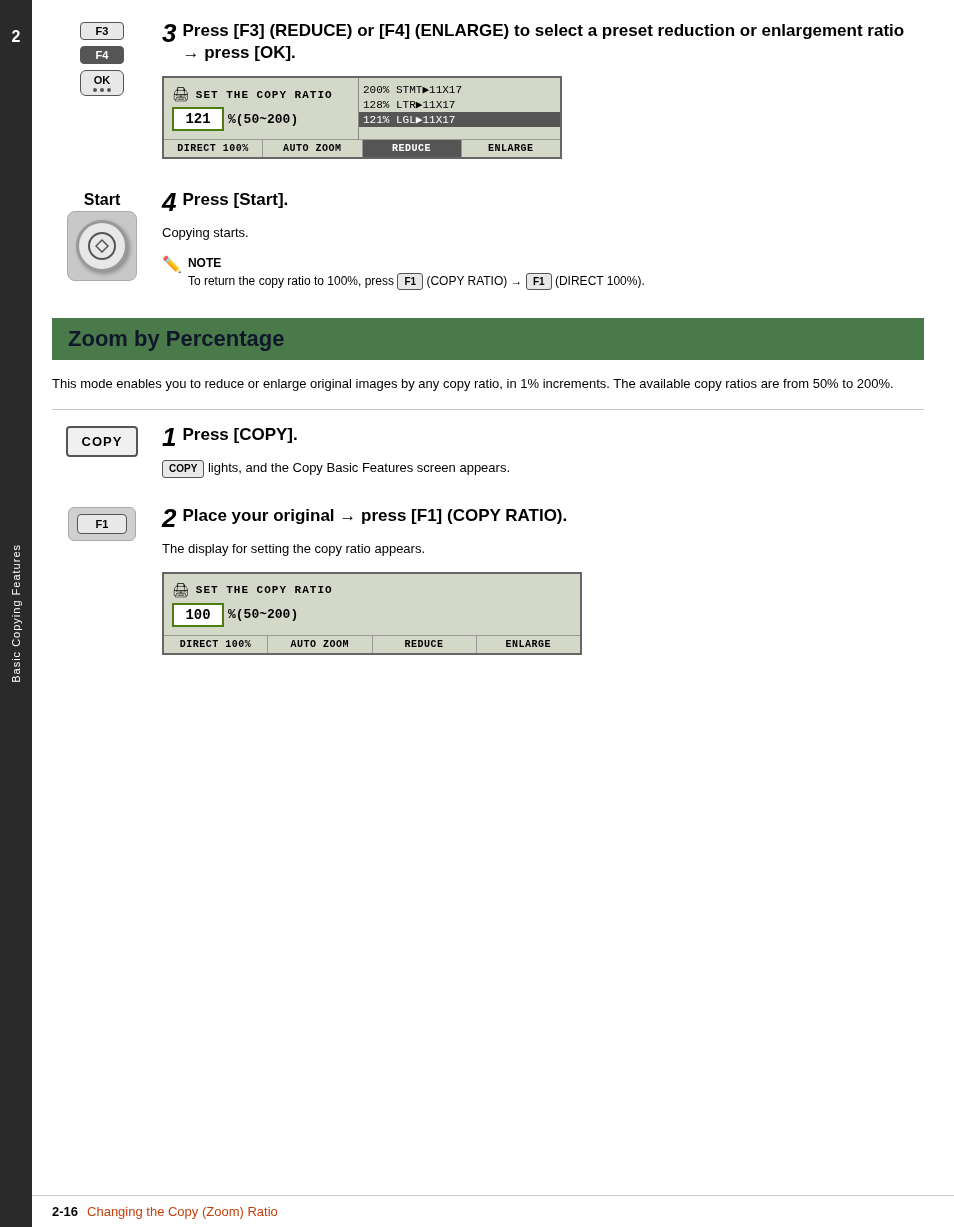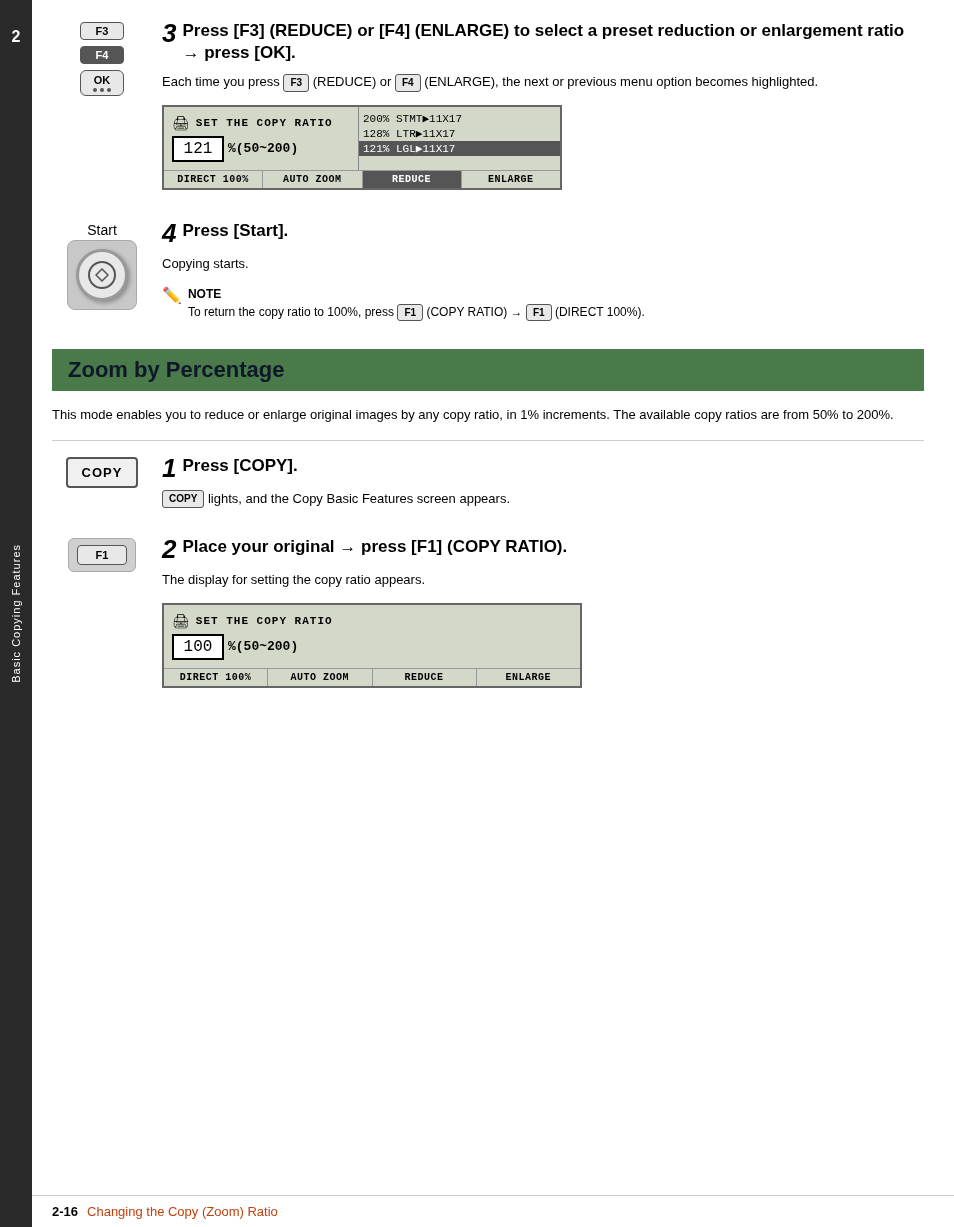--- a/index.html
+++ b/index.html
@@ -158,25 +158,25 @@
       font-weight: bold;
       letter-spacing: 1px;
     }
     .lcd-main {
       padding: 2px 8px 4px 8px;
       display: flex;
       align-items: center;
       gap: 4px;
     }
     .lcd-value-box {
-      border: 2px solid #000000;
+      border: 2px solid #4d7c0f;
       background: #fff;
       padding: 2px 6px;
-      font-size: 16px;
-      font-weight: normal;
+      font-size: 14px;
+      font-weight: bold;
       min-width: 52px;
       text-align: center;
     }
     .lcd-percent {
       font-size: 13px;
       font-weight: bold;
     }
     .lcd-buttons {
       display: flex;
       border-top: 1px solid #999;
@@ -272,22 +272,22 @@
       text-align: center;
     }
 
     
     .start-btn-container {
       display: flex;
       flex-direction: column;
       align-items: center;
     }
     .start-label {
-      font-size: 14px;
-      font-weight: normal;
+      font-size: 16px;
+      font-weight: bold;
       margin-bottom: 2px;
     }
     .start-circle {
       width: 52px;
       height: 52px;
       border-radius: 50%;
       border: 3px solid #999;
       background: #e8e8e8;
       display: flex;
       align-items: center;
@@ -377,23 +377,20 @@
           <div class="ok-dot"></div>
         </div>
       </div>
     </div>
 
     <div class="step-content">
       <div class="step-heading">
         <span class="step-num">3</span>
         <span class="step-title">Press [F3] (REDUCE) or [F4] (ENLARGE) to select a preset reduction or enlargement ratio → press [OK].</span>
       </div>
-      <p class="body-text">
-        Each time you press <span class="inline-key">F3</span> (REDUCE) or <span class="inline-key dark">F4</span> (ENLARGE), the next or previous menu option becomes highlighted.
-      </p>
 
       <div class="lcd-screen" style="display:flex; flex-direction: column;">
         <div style="display:flex;">
 
           <div style="width:195px; border-right:1px solid #888; padding:4px 0;">
             <div class="lcd-top">
               <span class="lcd-icon">🖨</span>
               <span class="lcd-title">SET THE COPY RATIO</span>
             </div>
             <div class="lcd-main">

